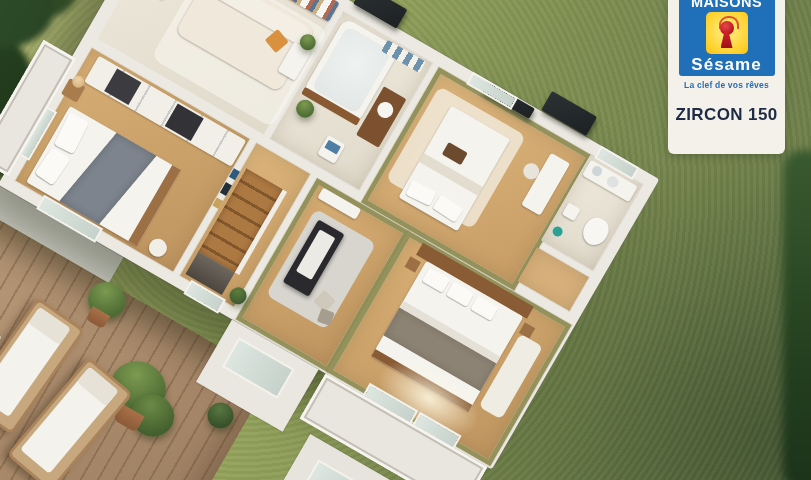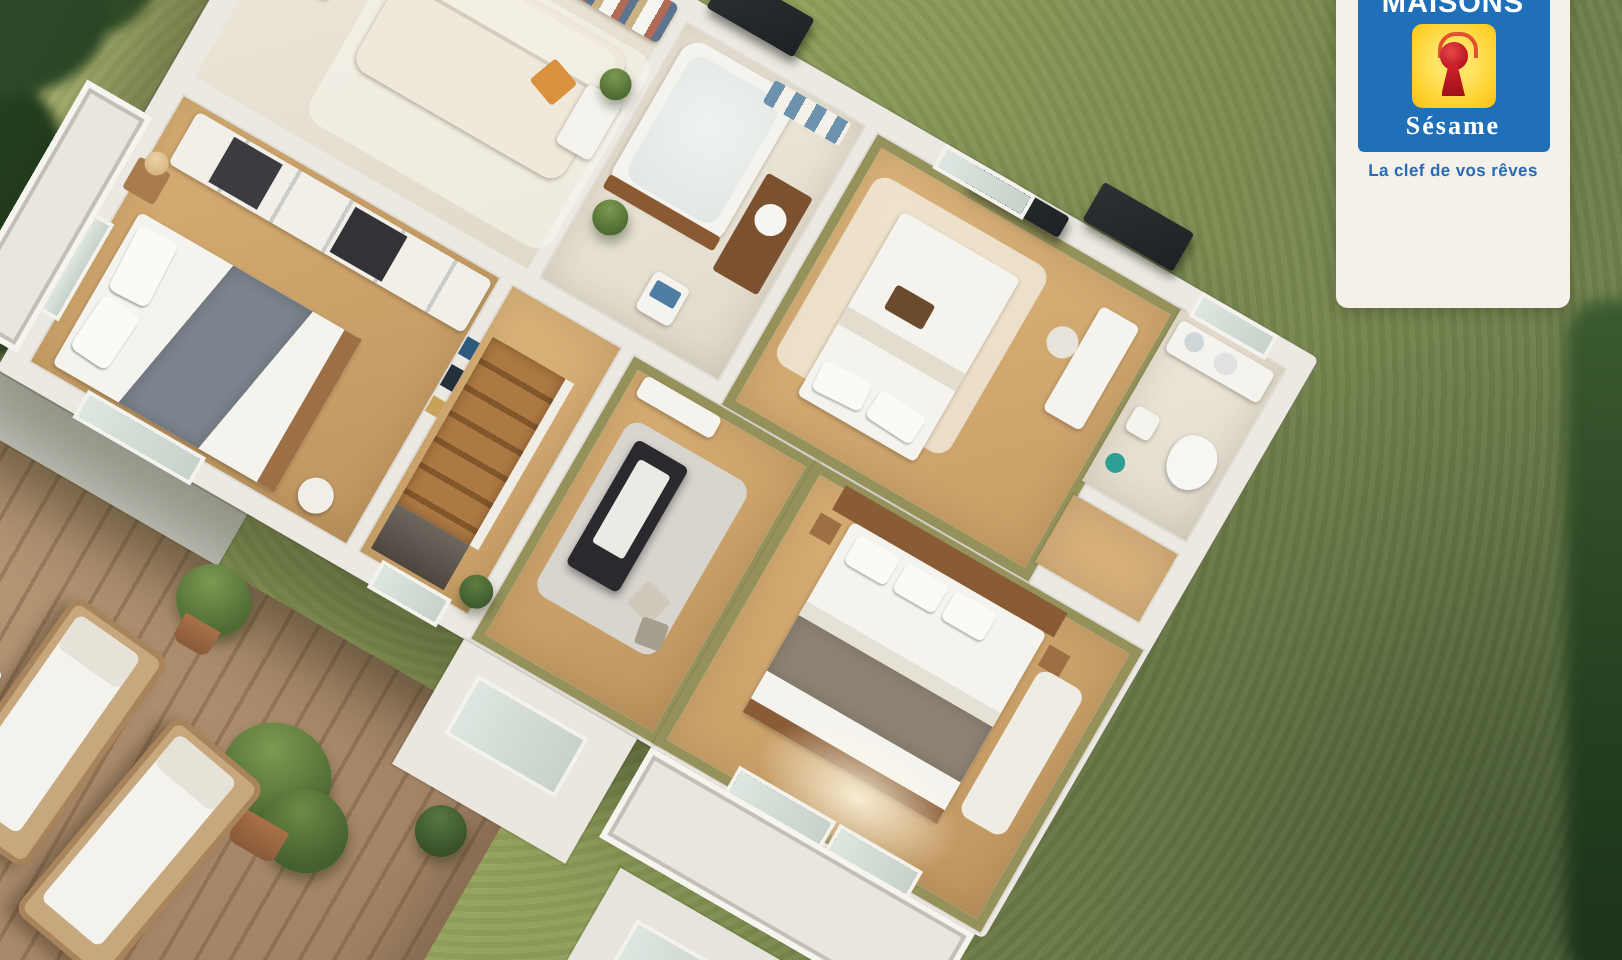--- a/index.html
+++ b/index.html
@@ -51,21 +51,21 @@
         position:relative;overflow:hidden;}
   #brandTop{color:#fff;font-weight:bold;font-size:14.5px;letter-spacing:.5px;margin-top:-3px;}
   #keySq{width:42px;height:42px;margin:2px auto 1px;border-radius:5px;position:relative;
         background:radial-gradient(circle at 50% 45%,#ffe465 0 30%,#ffd22e 70%,#fdbf17);}
   #arch{position:absolute;left:13px;top:4px;width:16px;height:11px;border:2.5px solid #e0512f;
         border-bottom:none;border-radius:9px 9px 0 0;}
   #keyCircle{position:absolute;left:14px;top:9px;width:14px;height:14px;border-radius:50%;
         background:radial-gradient(circle at 40% 35%,#e8484c,#b5121c 75%);}
   #keyStem{position:absolute;left:15px;top:20px;width:12px;height:16px;background:
         linear-gradient(#d02128,#9e111a);clip-path:polygon(32% 0,68% 0,100% 100%,0 100%);}
-  #brandBottom{color:#fff;font-weight:bold;font-size:13px;letter-spacing:1px;margin-top:0;font-family:Liberation Serif, serif;}
+  #brandBottom{color:#fff;font-weight:bold;font-size:17px;letter-spacing:1px;margin-top:0;}
   #tagline{color:#2a6db4;font-weight:bold;font-size:8.5px;letter-spacing:.2px;margin-top:4px;}
   #modelName{color:#1d2b45;font-weight:800;font-size:17px;letter-spacing:.4px;margin-top:15px;}
   #floorLabel{color:#1d2b45;font-weight:800;font-size:17px;letter-spacing:1px;margin-top:4px;}
 </style>
 </head>
 <body>
 
 <div id="stage">
 
   <div id="lawn" class="abs"></div>
@@ -210,15 +210,16 @@
     <div id="logoBlue">
       <div id="brandTop">MAISONS</div>
       <div id="keySq">
         <div id="arch"></div>
         <div id="keyCircle"></div>
         <div id="keyStem"></div>
       </div>
       <div id="brandBottom">Sésame</div>
     </div>
     <div id="tagline">La clef de vos rêves</div>
+    <div id="modelName">ZIRCON 150</div>
   </div>
 
 </div>
 
 </body></html>

